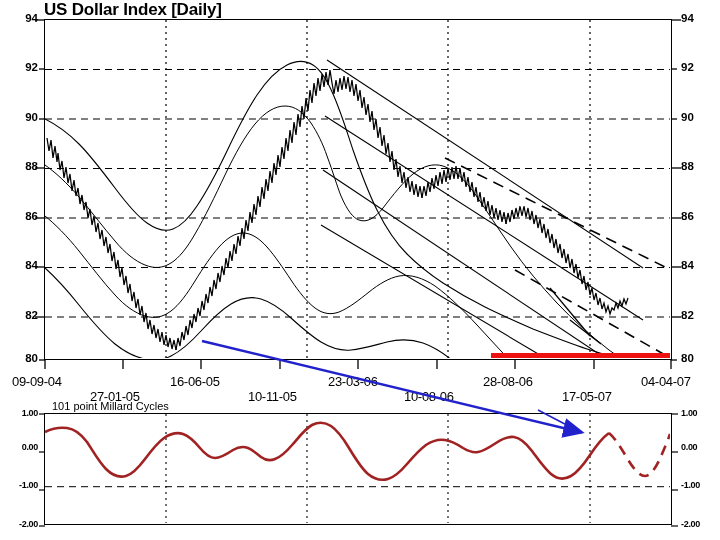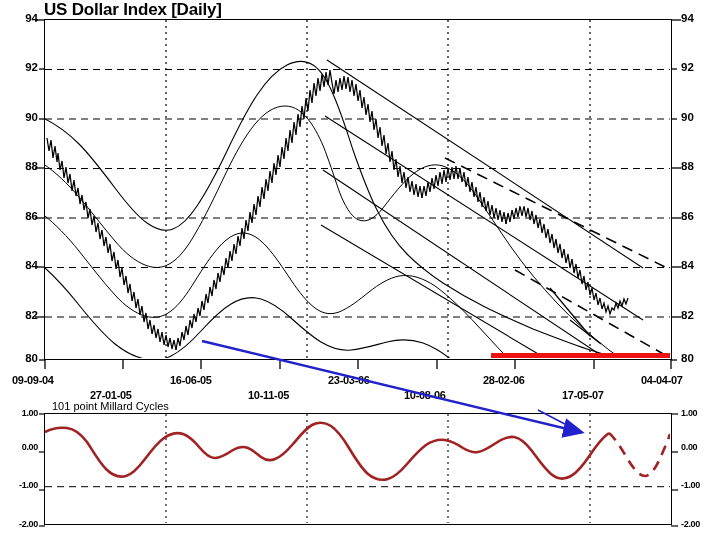--- a/index.html
+++ b/index.html
@@ -43,21 +43,21 @@
   }
   .sytick{
     font-size:9px;font-weight:bold;color:#000;text-align:right;
     width:34px;white-space:nowrap;letter-spacing:-0.3px;
   }
   .sytick-r{
     font-size:9px;font-weight:bold;color:#000;text-align:left;
     width:36px;white-space:nowrap;letter-spacing:-0.3px;
   }
   .xtick{
-    font-size:11px;font-weight:bold;color:#000;white-space:nowrap;
+    font-size:13px;font-weight:normal;color:#000;white-space:nowrap;
     letter-spacing:-0.3px;
   }
 
   
   #note-red{
     left:388px;top:36px;width:300px;
     color:#e8161c;font-size:12.4px;font-weight:bold;line-height:15.2px;
     letter-spacing:-0.25px;
   }
   #note-blue{
@@ -238,21 +238,21 @@
       <line x1="393" y1="0" x2="393" y2="9"></line>
       <line x1="471" y1="0" x2="471" y2="9"></line>
       <line x1="550" y1="0" x2="550" y2="9"></line>
       <line x1="627" y1="0" x2="627" y2="9"></line>
     </g>
   </svg>
 
   <div class="abs xtick" style="left:12px;top:374px;">09-09-04</div>
   <div class="abs xtick" style="left:170px;top:374px;">16-06-05</div>
   <div class="abs xtick" style="left:328px;top:374px;">23-03-06</div>
-  <div class="abs xtick" style="left:483px;top:374px;">28-02-06</div>
+  <div class="abs xtick" style="left:483px;top:374px;">28-08-06</div>
   <div class="abs xtick" style="left:641px;top:374px;">04-04-07</div>
 
   <div class="abs xtick" style="left:90px;top:389px;">27-01-05</div>
   <div class="abs xtick" style="left:248px;top:389px;">10-11-05</div>
   <div class="abs xtick" style="left:404px;top:389px;">10-08-06</div>
   <div class="abs xtick" style="left:562px;top:389px;">17-05-07</div>
 
   <div class="abs" id="sub-title">101 point Millard Cycles</div>
 
   <div class="abs" id="sub-plot">

